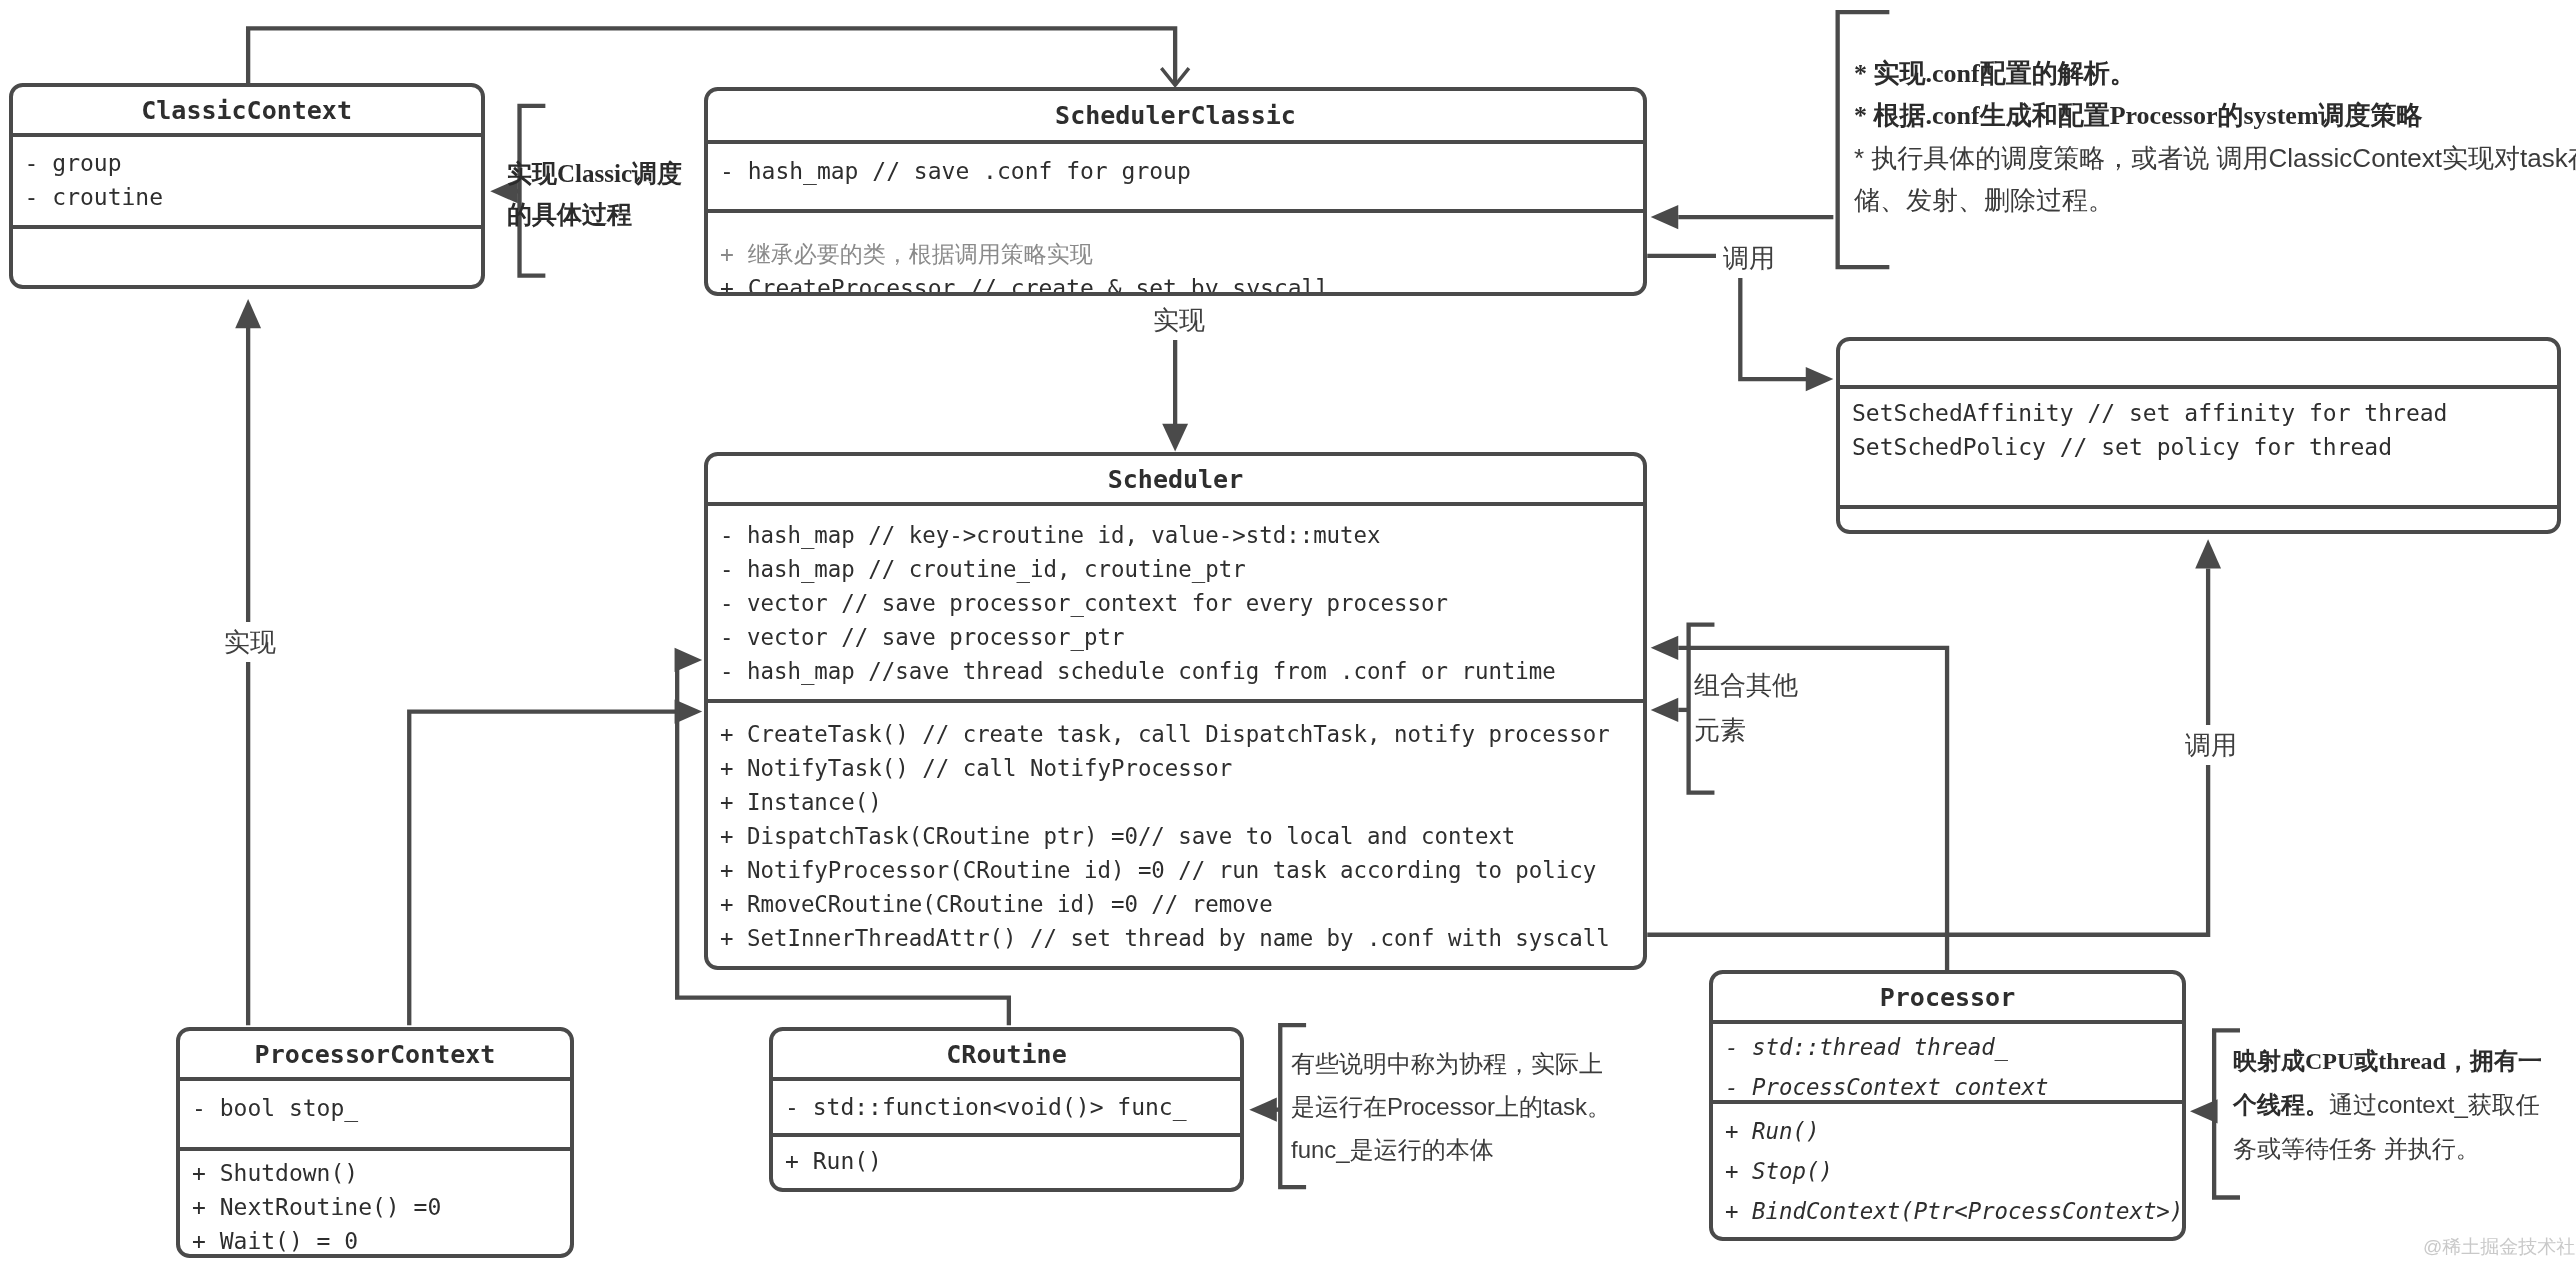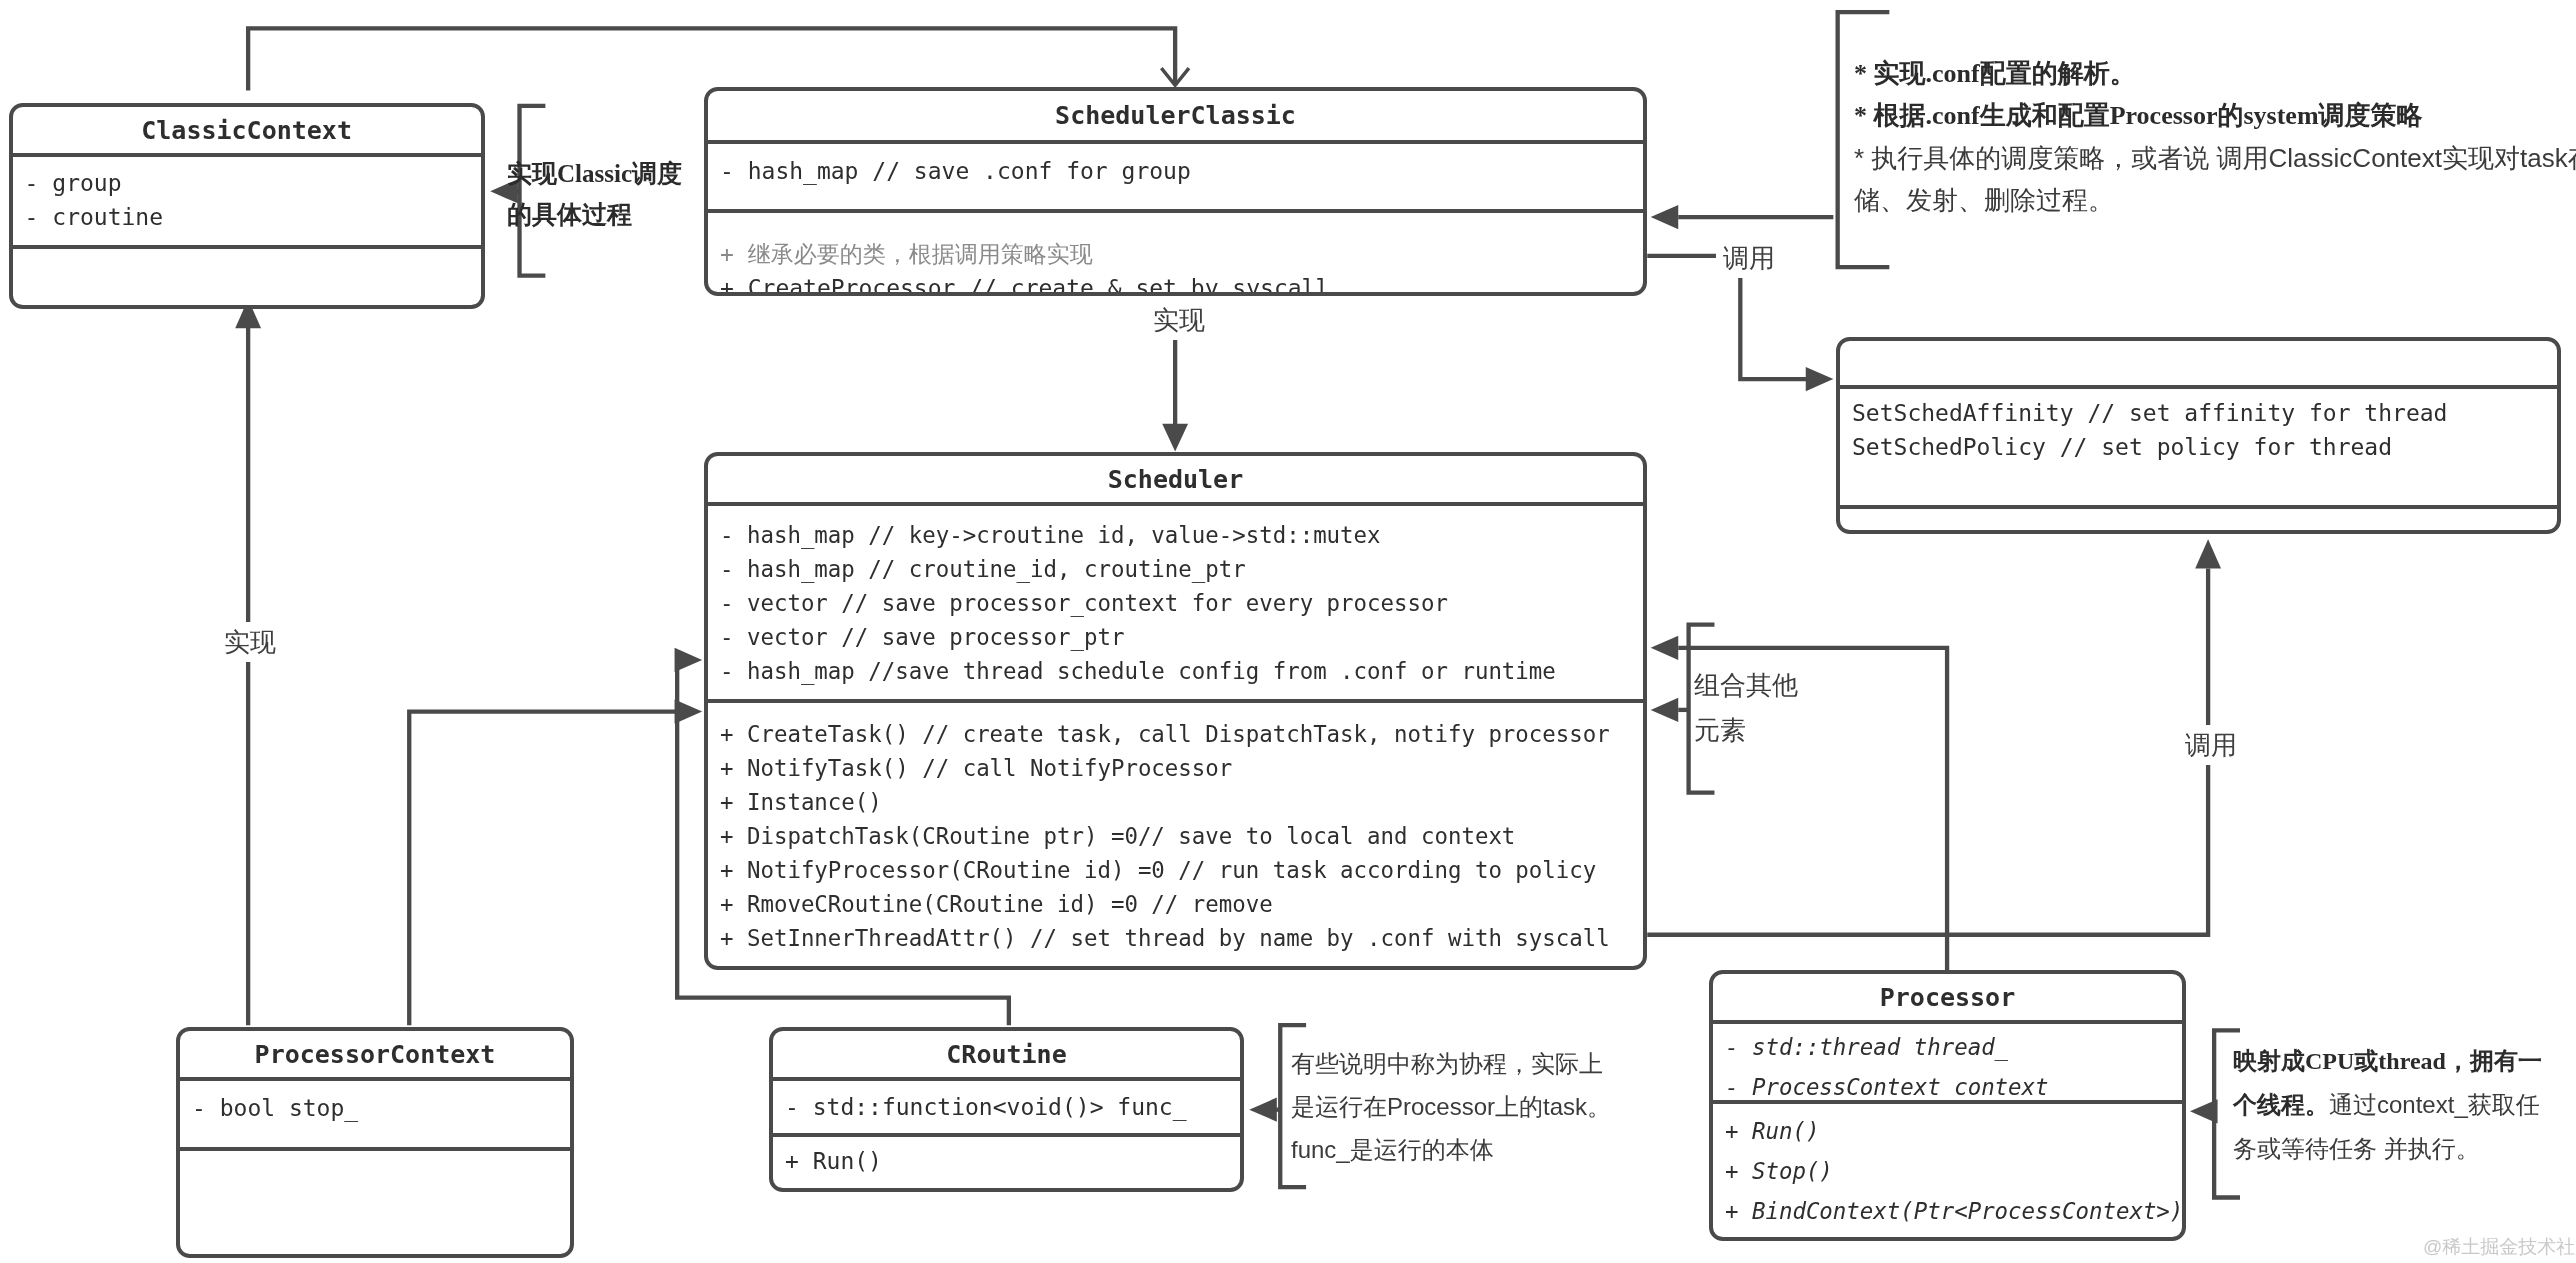--- a/index.html
+++ b/index.html
@@ -90,21 +90,21 @@
       <path d="M2600,1196 H2570 V1390 H2600"></path>
       <polygon points="2542,1290 2574,1276 2574,1304"></polygon>
     </g>
     <g>
       <path d="M633,123 H603 V320 H633"></path>
       <line x1="603" y1="222" x2="599" y2="222"></line>
       <polygon points="569,222 601,208 601,236"></polygon>
     </g>
   </svg>
 
-  <div class="uml" style="left:8.6px;top:103px;width:476px;height:206px">
+  <div class="uml" style="left:8.6px;top:83px;width:476px;height:206px">
     <div class="title" style="height:50px">ClassicContext</div>
     <div class="sec" style="height:92px;padding-top:8.6px;line-height:36px">
         <div class="row">- group</div>
         <div class="row">- croutine</div>
       </div>
     <div class="sec last"></div>
   </div>
 
   <div class="uml" style="left:704px;top:87px;width:943px;height:209px">
     <div class="title" style="height:53px">SchedulerClassic</div>
@@ -144,20 +144,25 @@
         <div class="row">SetSchedPolicy // set policy for thread</div>
       </div>
     <div class="sec last"></div>
   </div>
 
   <div class="uml" style="left:176px;top:1027px;width:398px;height:231px">
     <div class="title" style="height:50px">ProcessorContext</div>
     <div class="sec" style="height:70px;padding-top:10.3px">
         <div class="row">- bool stop_</div>
       </div>
+    <div class="sec last" style="padding-top:5.2px;line-height:33px">
+        <div class="row">+ Shutdown()</div>
+        <div class="row">+ NextRoutine() =0</div>
+        <div class="row">+ Wait() = 0</div>
+      </div>
   </div>
 
   <div class="uml" style="left:769px;top:1027px;width:475px;height:165px">
     <div class="title" style="height:50px">CRoutine</div>
     <div class="sec" style="height:56px;padding-top:8.6px">
         <div class="row">- std::function&lt;void()&gt; func_</div>
       </div>
     <div class="sec last" style="padding-top:6.9px">
         <div class="row">+ Run()</div>
       </div>

